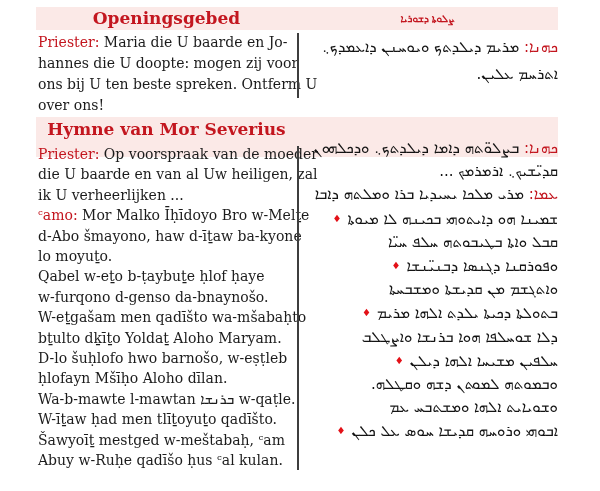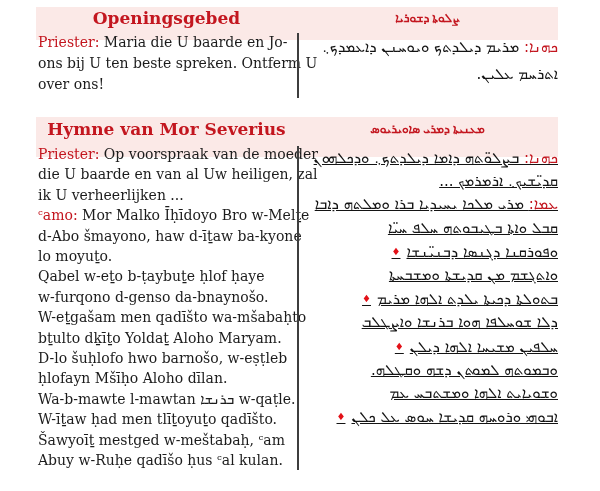--- a/index.html
+++ b/index.html
@@ -6,40 +6,40 @@
     --red:#c3161f;
     --pink:#fbe9e7;
     --ink:#1c1c1c;
     --diamond:#e31118;
     --rule:#3e3e3e;
   }
   html,body{margin:0;padding:0;background:#ffffff;}
   .page{position:relative;width:600px;height:491px;background:#ffffff;overflow:hidden;
         font-family:"DejaVu Serif","Liberation Serif",serif;}
   .band{position:absolute;left:36px;width:522px;background:var(--pink);display:flex;}
-  .band1{top:7px;height:33px;}
+  .band1{top:7px;height:23px;}
   .band2{top:117px;height:40px;}
   .band .half{width:50%;text-align:center;font-weight:bold;color:var(--red);overflow:visible;}
   .band1 .half{line-height:23px;}
   .band2 .half{line-height:24px;}
   .title-nl{font-size:17px;font-family:"DejaVu Serif","Liberation Serif",serif;}
-  .title-sy{font-size:12px;direction:rtl;font-family:Liberation Serif, serif;}
+  .title-sy{font-size:10px;direction:rtl;font-family:Liberation Sans, sans-serif;}
   .col{position:absolute;}
   .latin{color:var(--ink);font-size:14px;white-space:nowrap;}
   .latin .ln{white-space:nowrap;}
   .s1-left{left:38px;top:32px;width:256px;}
   .s1-left .ln{line-height:21px;}
   .s2-left{left:38px;top:144px;width:256px;}
   .s2-left .ln{line-height:20.4px;}
   .sy{direction:rtl;color:#141414;
       font-family:"DejaVu Sans","Liberation Sans",sans-serif;}
   .sy .ln{font-size:15px;white-space:nowrap;}
   .s1-right{left:302px;top:34px;width:256px;}
   .s1-right .ln{line-height:27px;}
-  .s2-right{left:302px;top:147px;width:256px;text-decoration:underline;}
+  .s2-right{left:302px;top:137px;width:256px;}
   .s2-right .ln{line-height:23.2px;}
   .speaker{color:var(--red);}
   .para{margin:0;padding:0;}
   .diamond{color:var(--diamond);font-size:10px;margin-right:6px;vertical-align:2px;}
   .vsep{position:absolute;width:2px;background:var(--rule);}
   .vsep1{left:297px;top:33px;height:65px;}
   .vsep2{left:297px;top:146px;height:324px;}
 </style>
 </head>
 <body>
@@ -47,35 +47,35 @@
 <div class="page">
 
   <div class="band band1">
     <div class="half title-nl">Openingsgebed</div>
     <div class="half title-sy">ܨܠܘܬܐ ܕܫܘܪܝܐ</div>
   </div>
 
   <div class="col s1-left latin">
     <div class="para">
         <div class="ln"><span class="speaker">Priester:</span> Maria die U baarde en Jo-</div>
+        <div class="ln">hannes die U doopte: mogen zij voor</div>
         <div class="ln">ons bij U ten beste spreken. Ontferm U</div>
         <div class="ln">over ons!</div>
       </div>
   </div>
   <div class="vsep vsep1"></div>
   <div class="col s1-right sy">
     <div class="para">
         <div class="ln"><span class="speaker">ܟܗܢܐ:</span> ܡܪܝܡ ܕܝܠܕܬܟ ܘܝܘܚܢܢ ܕܐܥܡܕܟ܆</div>
         <div class="ln">ܐܬܪܚܡ ܥܠܝܢ.</div>
       </div>
   </div>
 
   <div class="band band2">
     <div class="half title-nl">Hymne van Mor Severius</div>
-    <div class="half title-sy">ܡܥܢܝܬܐ ܕܡܪܝ ܣܐܘܝܪܝܘܣ</div>
   </div>
 
   <div class="col s2-left latin">
     <div class="para">
         <div class="ln"><span class="speaker">Priester:</span> Op voorspraak van de moeder</div>
         <div class="ln">die U baarde en van al Uw heiligen, zal</div>
         <div class="ln">ik U verheerlijken ...</div>
       </div>
     <div class="para">
         <div class="ln"><span class="speaker">ᶜamo:</span> Mor Malko Īḥīdoyo Bro w-Melṯe</div>
@@ -106,20 +106,21 @@
       </div>
   </div>
   <div class="vsep vsep2"></div>
   <div class="col s2-right sy">
     <div class="para">
         <div class="ln"><span class="speaker">ܟܗܢܐ:</span> ܒܨܠܘ̈ܬܗ ܕܐܡܐ ܕܝܠܕܬܟ܆ ܘܕܟܠܗܘܢ</div>
         <div class="ln">ܩܕܝ̈ܫܝܟ܆ ܐܪܡܪܡܟ ...</div>
       </div>
     <div class="para">
         <div class="ln"><span class="speaker">ܥܡܐ:</span> ܡܪܝ ܡܠܟܐ ܝܚܝܕܝܐ ܒܪܐ ܘܡܠܬܗ ܕܐܒܐ</div>
+        <div class="ln">ܫܡܝܢܐ ܗܘ ܕܐܝܬܘܗܝ ܒܟܝܢܗ ܠܐ ܡܝܘܬܐ<span class="diamond">♦</span></div>
         <div class="ln">ܩܒܠ ܘܐܬܐ ܒܛܝܒܘܬܗ ܚܠܦ ܚܝ̈ܐ</div>
         <div class="ln">ܘܦܘܪܩܢܐ ܕܓܢܣܐ ܕܒܢܝ̈ܢܫܐ<span class="diamond">♦</span></div>
         <div class="ln">ܘܐܬܓܫܡ ܡܢ ܩܕܝܫܬܐ ܘܡܫܒܚܬܐ</div>
         <div class="ln">ܒܬܘܠܬܐ ܕܟܝܬܐ ܝܠܕܬ ܐܠܗܐ ܡܪܝܡ<span class="diamond">♦</span></div>
         <div class="ln">ܕܠܐ ܫܘܚܠܦܐ ܗܘܐ ܒܪܢܫܐ ܘܐܨܛܠܒ</div>
         <div class="ln">ܚܠܦܝܢ ܡܫܝܚܐ ܐܠܗܐ ܕܝܠܢ<span class="diamond">♦</span></div>
         <div class="ln">ܘܒܡܘܬܗ ܠܡܘܬܢ ܕܫܗ ܘܩܛܠܗ.</div>
         <div class="ln">ܘܫܘܝܐܝܬ ܐܠܗܐ ܘܡܫܬܒܚ ܥܡ</div>
         <div class="ln">ܐܒܘܗܝ ܘܪܘܚܗ ܩܕܝܫܐ ܚܘܣ ܥܠ ܟܠܢ<span class="diamond">♦</span></div>
       </div>

